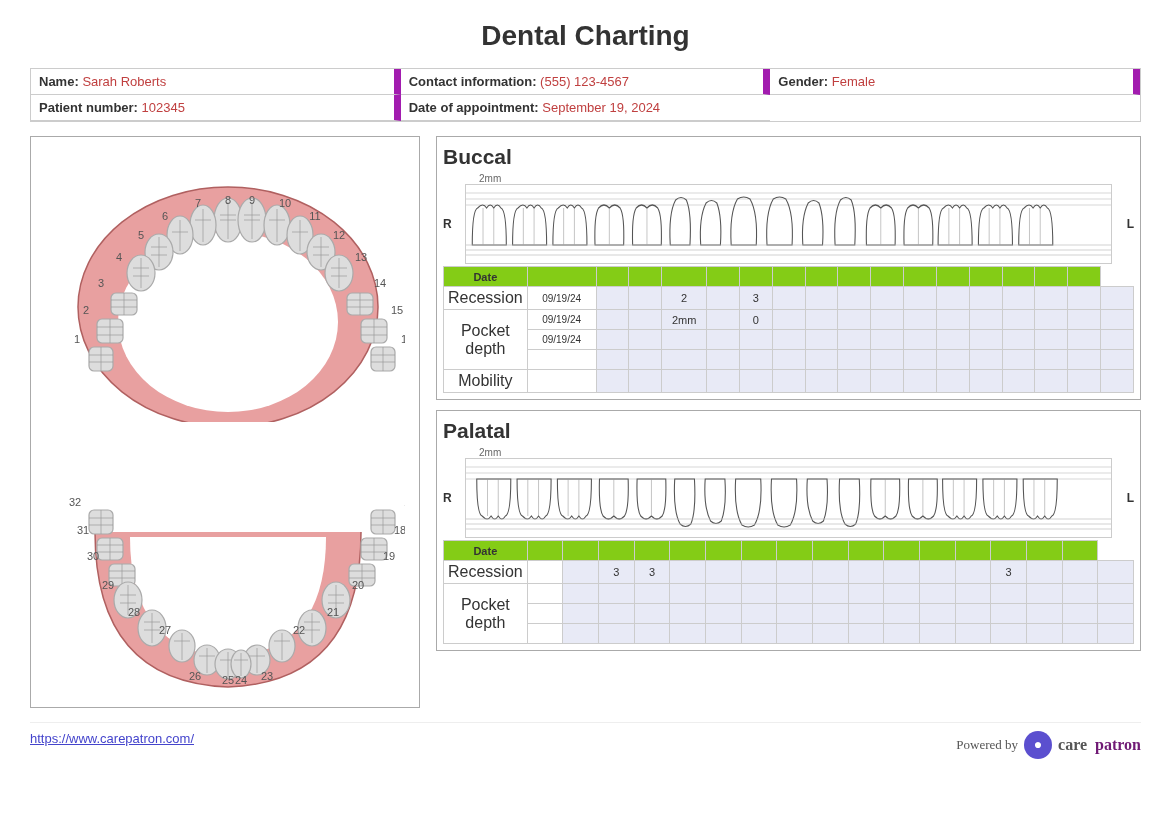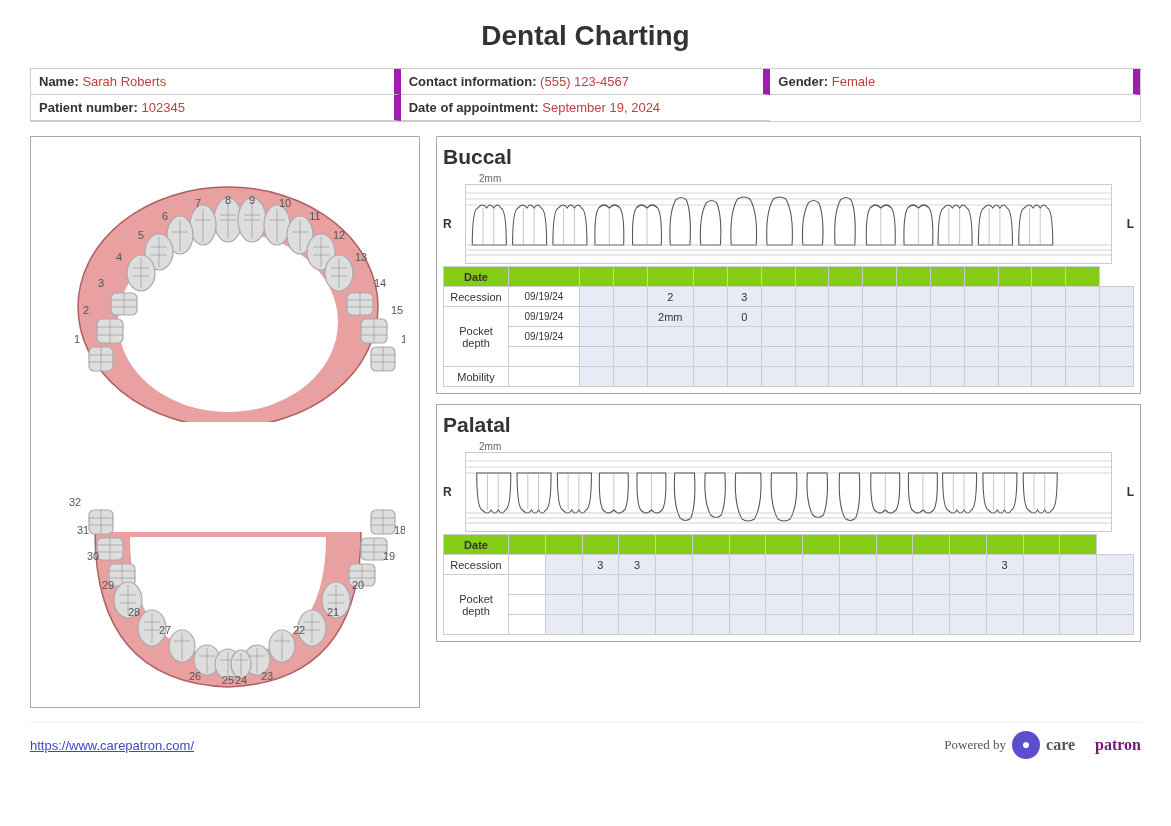--- a/index.html
+++ b/index.html
@@ -97,54 +97,54 @@
       padding: 2px 1px;
       min-width: 20px;
       height: 20px;
     }
     table.perio-table th {
       background: #84cc16;
       font-weight: bold;
     }
     table.perio-table td.row-label {
       text-align: center;
-      font-size: 11px;
+      font-size: 16px;
       background: #fff;
       font-weight: normal;
       white-space: nowrap;
       padding: 2px 4px;
     }
     .data-cell {
       background: #e8eaf6;
     }
     .footer {
       display: flex;
       justify-content: space-between;
-      align-items: center;
+      align-items: flex-start;
       margin-top: 14px;
       padding-top: 8px;
       border-top: 1px solid #eee;
     }
     .footer a {
       color: #4444cc;
       font-size: 13px;
       text-decoration: underline;
     }
     .footer .powered-by {
       display: flex;
       align-items: center;
       gap: 6px;
       font-size: 13px;
       color: #555;
       font-family: Liberation Serif, serif;
     }
     .carepatron-logo {
       display: flex;
       align-items: center;
-      gap: 20px;
+      gap: 8px;
       font-size: 16px;
       font-weight: bold;
       color: #333;
     }
     .carepatron-logo .care-part { color: #555; }
     .carepatron-logo .patron-part { color: #701a75; }
     .logo-icon {
       width: 28px;
       height: 28px;
       background: #5b4fcf;

